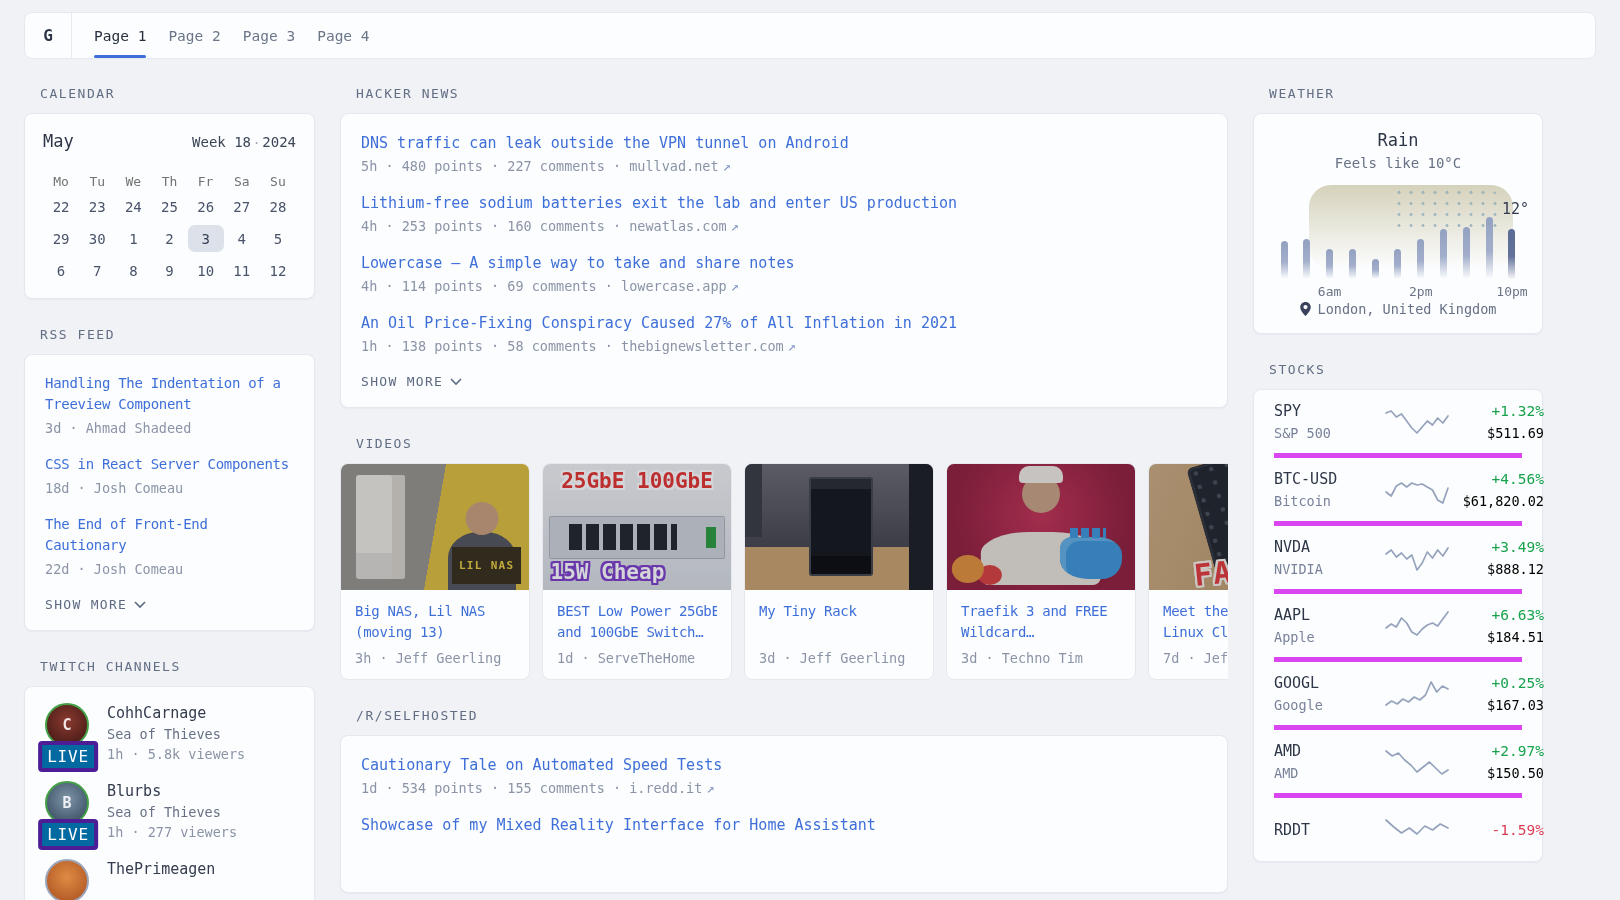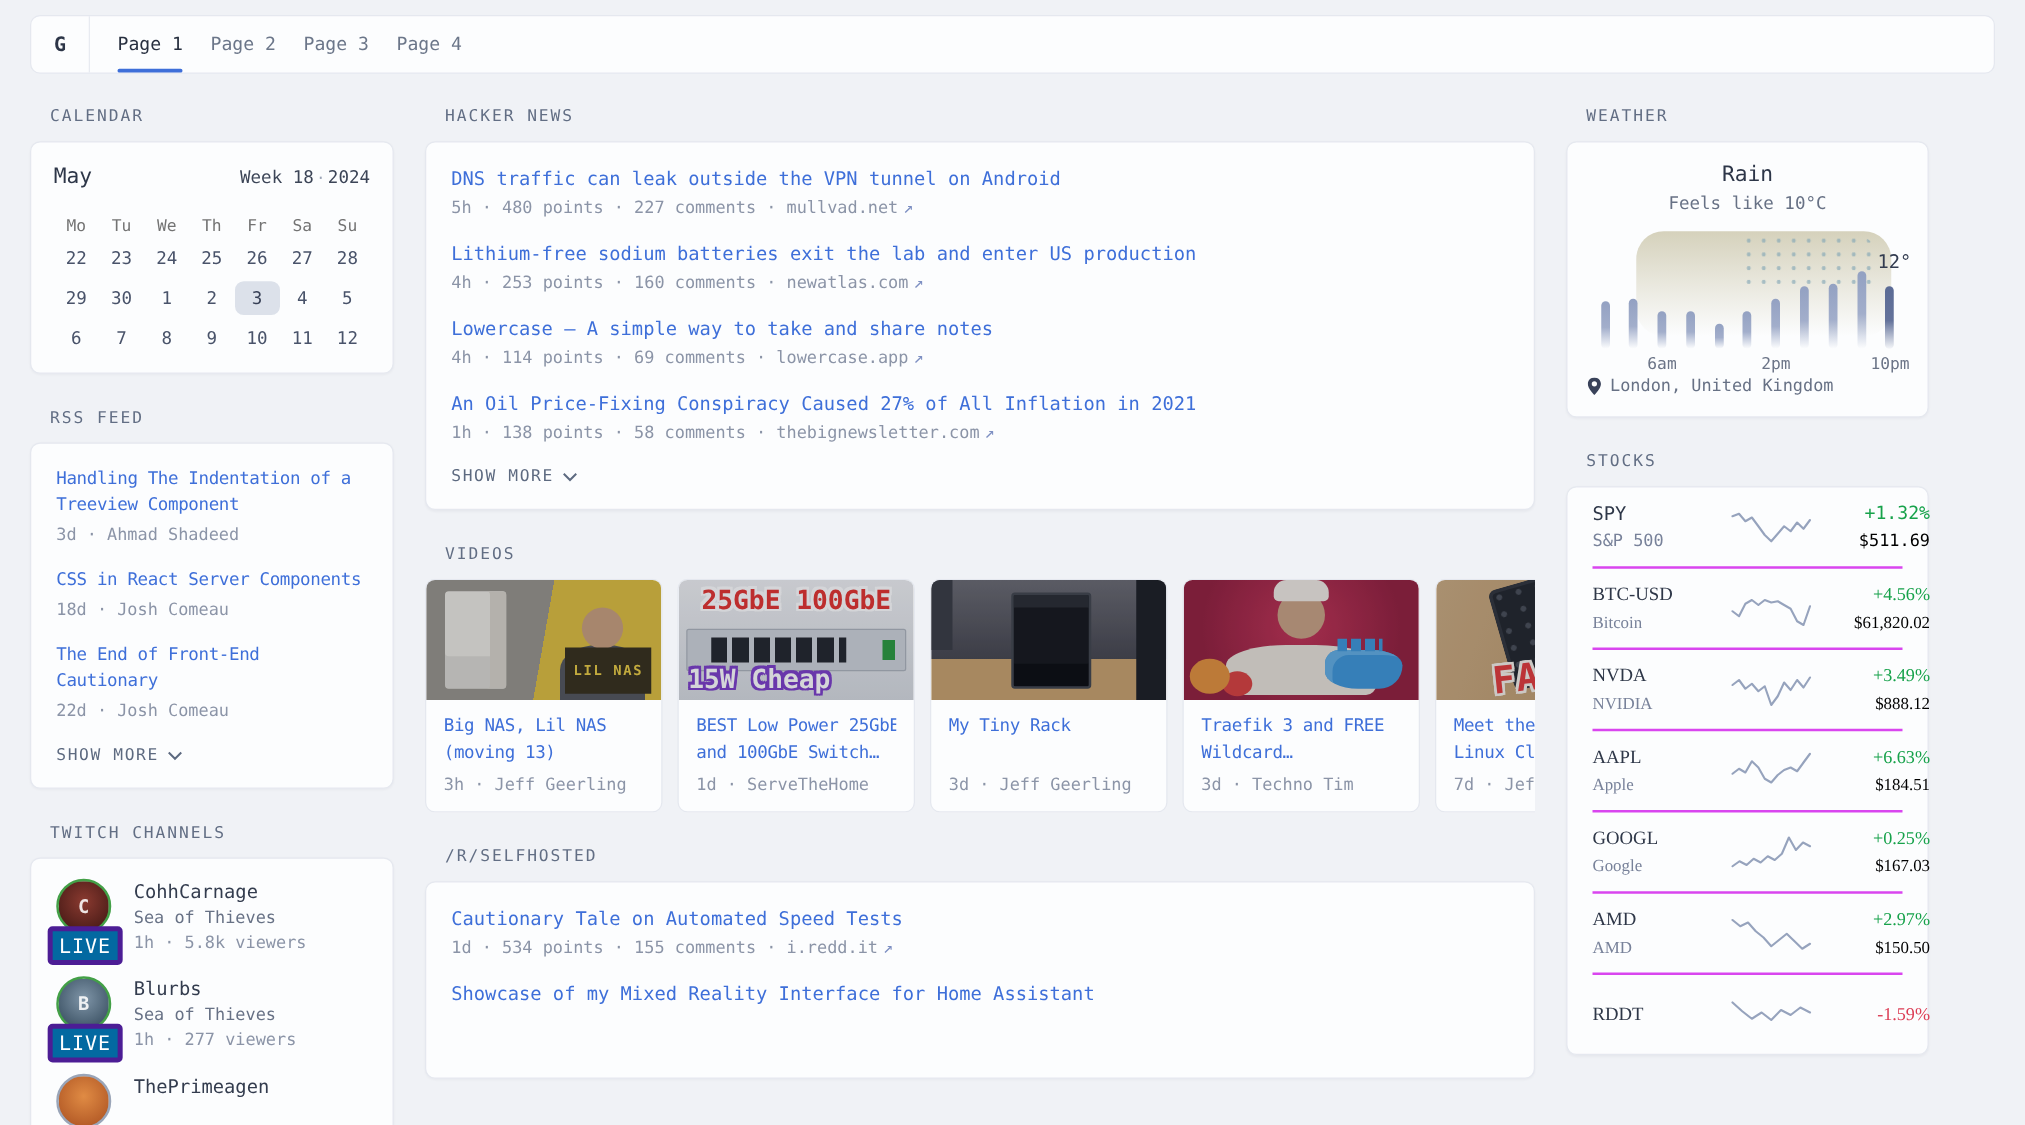--- a/index.html
+++ b/index.html
@@ -71,21 +71,21 @@
            font-size:16px;letter-spacing:0.05em;padding:2px 5px;border-radius:4px;border:4px solid #4c1d95;}
   .tw-live:empty{display:none;}
   .tw-name{font-size:15px;color:#333c4e;line-height:21px;}
   .tw-cat{font-size:13.5px;color:#677185;line-height:20px;}
   .tw-cat:empty,.tw-meta:empty{display:none;}
   .tw-meta{font-size:13.5px;color:#8b94a7;line-height:20px;}
 
   
   .video-row{display:flex;gap:12px;overflow:hidden;}
   .video-card{width:188px;flex:0 0 188px;background:#fcfdfe;border:1px solid #e5e8ef;border-radius:8px;overflow:hidden;}
-  .thumb{height:96px;position:relative;overflow:hidden;}
+  .thumb{height:126px;position:relative;overflow:hidden;}
   .thumb::after{content:"";position:absolute;inset:0;background:rgba(16,22,38,0.18);}
   .thumb i{position:absolute;display:block;}
   .video-body{padding:11px 14px 13px;}
   .video-title{display:block;height:42px;color:#3e6fd9;font-size:14px;letter-spacing:-0.3px;}
   .vt-line{display:block;height:21px;line-height:21px;overflow:hidden;white-space:nowrap;}
   .video-meta{margin-top:7px;color:#8b94a7;font-size:13.5px;white-space:nowrap;overflow:hidden;}
   .thumb-text-top:empty,.thumb-text-bottom:empty,.thumb-badge:empty{display:none;}
 
   .thumb-nas{background:linear-gradient(100deg,#98948c 0%,#98948c 50%,#ddbe3f 50%);}
   .thumb-nas .t1{left:8%;top:9%;width:26%;height:82%;background:#ece9e2;border-radius:3px;
@@ -147,28 +147,28 @@
       background-image:radial-gradient(circle,#84a7b6 1.4px,transparent 1.8px);background-size:12px 11px;}
   .w-bars{position:relative;display:flex;justify-content:space-between;align-items:flex-end;height:100%;padding:0 1px;}
   .w-slot{width:18px;height:100%;display:flex;justify-content:center;align-items:flex-end;position:relative;}
   .w-pill{display:block;width:7px;border-radius:4px;
       background:linear-gradient(180deg,#93a1c2 0%,#a2aecb 55%,rgba(170,180,205,0) 100%);}
   .w-pill.current{background:linear-gradient(180deg,#5b6b95 0%,#64739b 55%,rgba(100,115,155,0.05) 100%);}
   .w-time{position:absolute;top:100%;margin-top:5px;left:50%;transform:translateX(-50%);
       font-size:13px;color:#6b7487;white-space:nowrap;}
   .w-time:empty{display:none;}
   .w-temp{position:absolute;right:-7px;top:9px;font-size:15px;color:#333c50;}
-  .w-loc{display:flex;justify-content:flex-start;align-items:center;gap:7px;
+  .w-loc{display:flex;justify-content:center;align-items:center;gap:7px;
       font-size:13.5px;color:#677185;}
   .pin{flex:0 0 auto;}
 
   
   .stocks-card{padding:0 20px;}
   .stock-row{display:flex;align-items:center;height:63px;}
-  .stock-row + .stock-row{border-top:2px solid #d946ef;font-family:Liberation Serif, serif;}
+  .stock-row + .stock-row{border-top:5px solid #d946ef;}
   .s-left{width:112px;flex:0 0 112px;}
   .s-sym{font-size:15px;color:#2e3748;line-height:20px;}
   .s-name{font-size:13.5px;color:#78829a;line-height:18px;margin-top:3px;}
   .s-name:empty{display:none;}
   .s-spark{flex:1;display:flex;justify-content:center;}
   .spark{width:62px;height:34px;overflow:visible;}
   .spark polyline{fill:none;stroke:#96a3bd;stroke-width:1.7;stroke-linejoin:round;stroke-linecap:round;}
   .s-right{width:96px;flex:0 0 96px;text-align:right;}
   .s-change{font-size:14.5px;line-height:20px;}
   .cc-green{color:#17a24b;}

